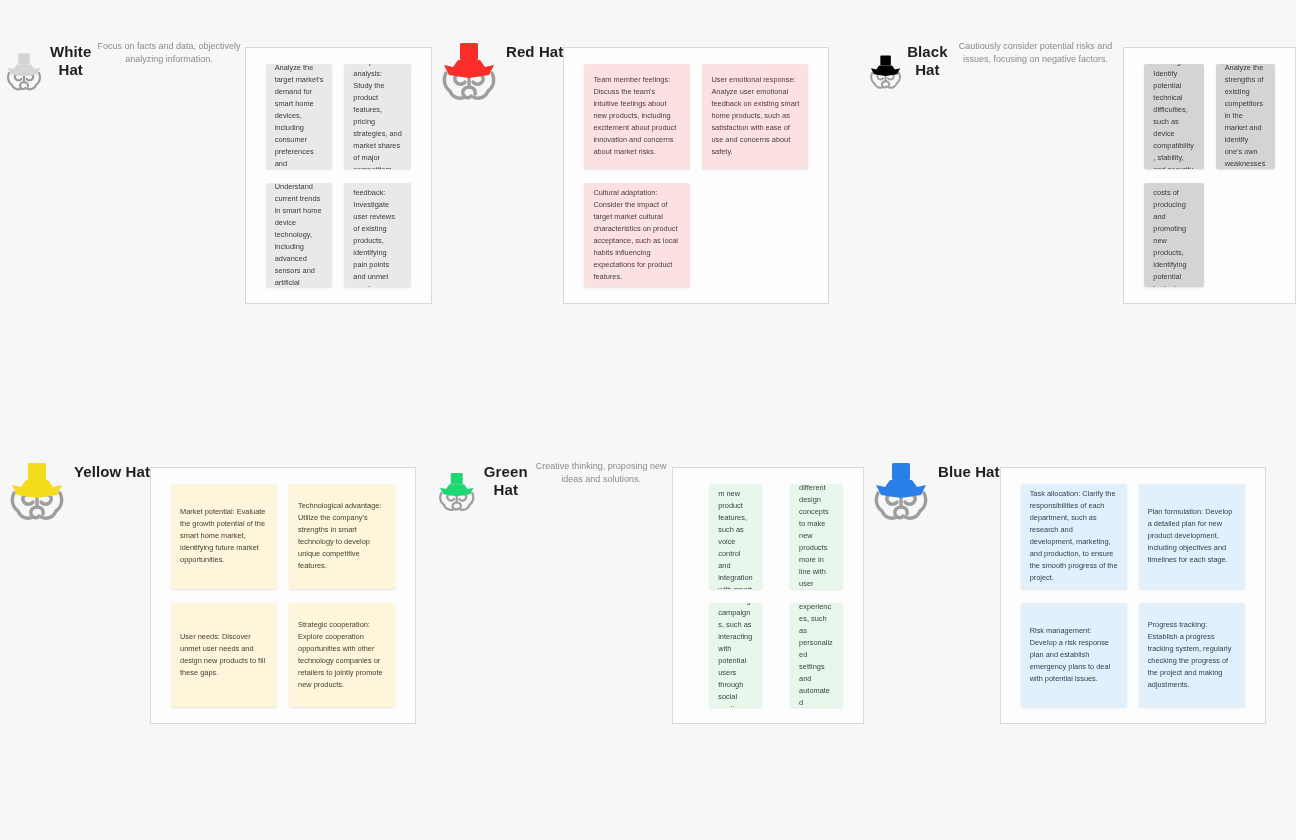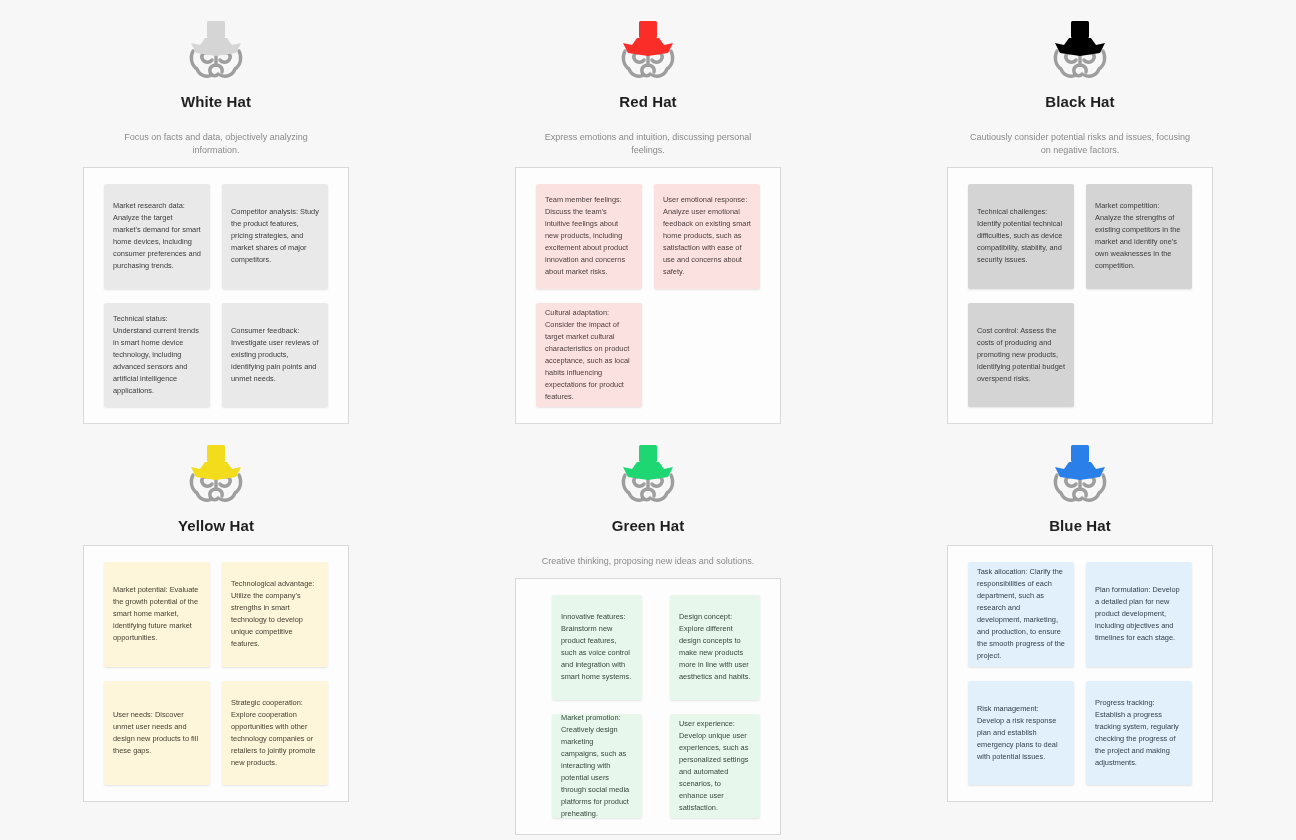--- a/index.html
+++ b/index.html
@@ -29,41 +29,39 @@
     grid-template-columns: repeat(3, 1fr);
     grid-template-rows: repeat(2, 1fr);
     column-gap: 0px;
     row-gap: 0px;
     padding: 0;
     box-sizing: border-box;
   }
   .hat-section {
     position: relative;
     display: flex;
-    flex-direction: column;
-    align-items: center;
-    padding-top: 15px;
+    padding-top: 37px;
     box-sizing: border-box;
   }
   .hat-icon {
     width: 74px;
     height: 72px;
     display: block;
   }
   .hat-title {
     margin-top: 6px;
     font-size: 15px;
     font-weight: bold;
     color: #1f1f1f;
     letter-spacing: 0.1px;
     text-align: center;
     line-height: 1.2;
   }
   .hat-desc {
-    margin-top: 20px;
+    margin-top: 3px;
     font-size: 9px;
     color: #8a8a8a;
     text-align: center;
     line-height: 1.45;
     max-width: 230px;
   }
   .panel {
     margin-top: 10px;
     width: 266px;
     height: 257px;
@@ -159,21 +157,20 @@
           <path d="M37 36 L37 50"></path>
           <path d="M37 50 C33 50 30 53 31 57 C32 61 37 62 39 59"></path>
           <path d="M37 50 C41 50 44 53 43 57"></path>
         </g>
         <g fill="#fa2d29">
           <rect x="28" y="6" width="18" height="17" rx="1.5"></rect>
           <path d="M26 23 L48 23 L53 30 L62 28 L57 38 L37 41 L17 38 L12 28 L21 30 Z"></path>
         </g>
       </svg>
       <div class="hat-title">Red Hat</div>
-      <div class="hat-desc">Express emotions and intuition, discussing personal feelings.</div>
       <div class="panel">
         <div class="note red">
             <span class="note-text">Team member feelings: Discuss the team's intuitive feelings about new products, including excitement about product innovation and concerns about market risks.</span>
           </div>
         <div class="note red">
             <span class="note-text">User emotional response: Analyze user emotional feedback on existing smart home products, such as satisfaction with ease of use and concerns about safety.</span>
           </div>
         <div class="note red">
             <span class="note-text">Cultural adaptation: Consider the impact of target market cultural characteristics on product acceptance, such as local habits influencing expectations for product features.</span>
           </div>

